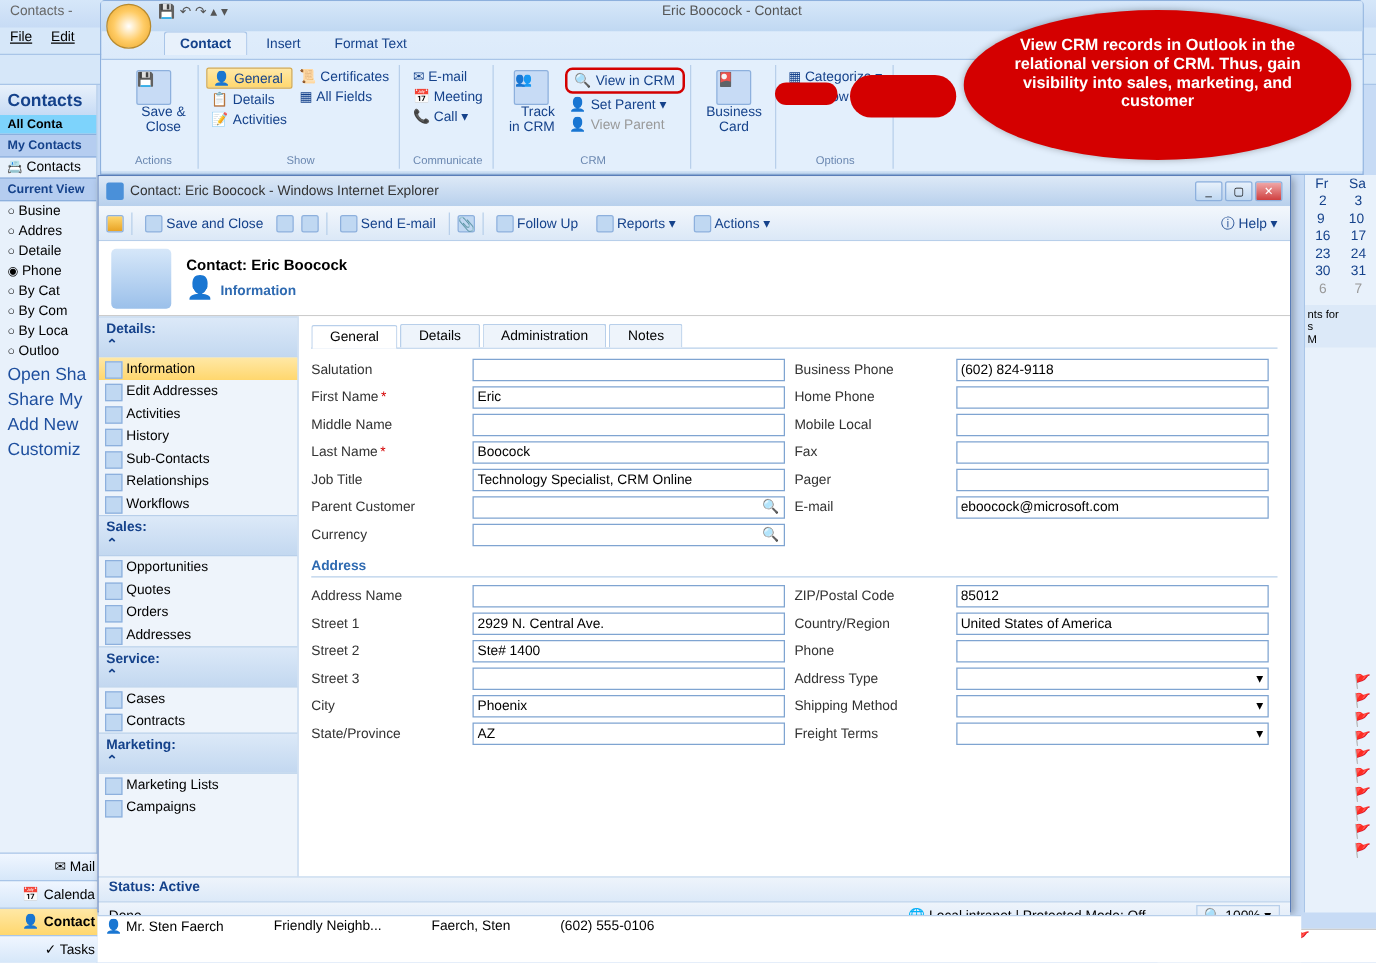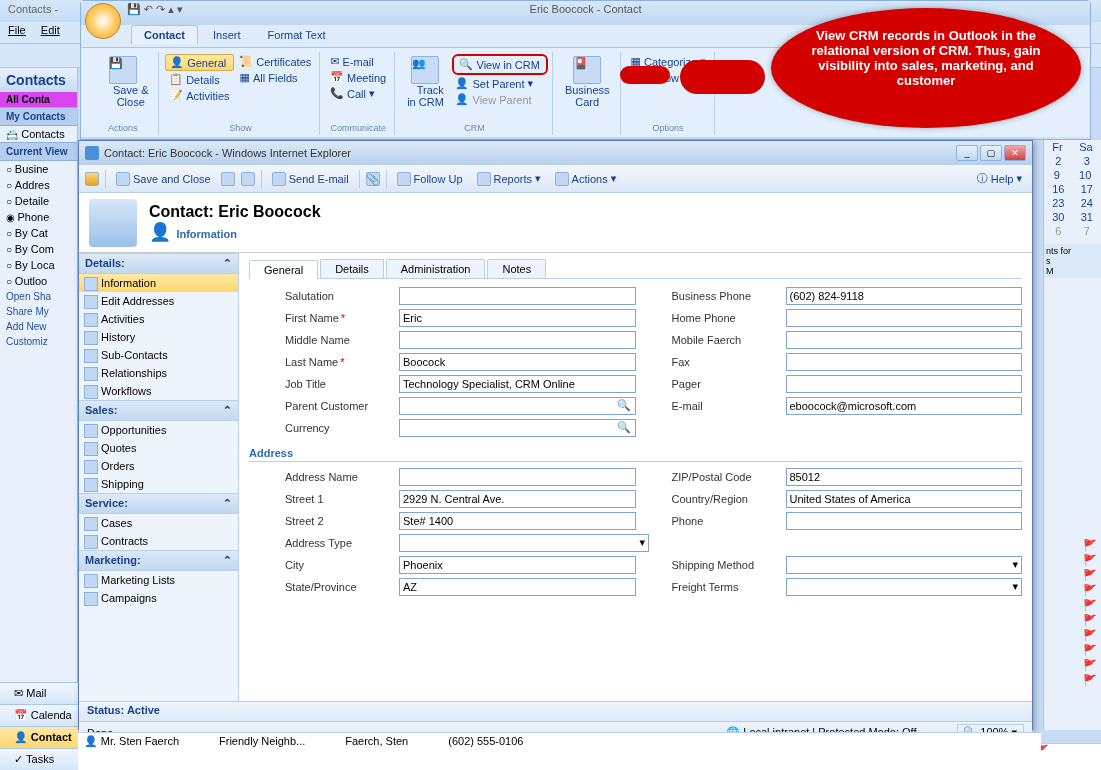--- a/index.html
+++ b/index.html
@@ -7,23 +7,23 @@
 .outlook-bg{position:absolute;top:0;left:0;right:0;bottom:0;background:#c7dbf5;}
 .ol-title{background:linear-gradient(#d6e7f9,#c7dbf5);height:22px;padding:3px 8px;color:#666;font-size:11px;}
 .ol-menu{background:#d6e7f9;height:22px;padding:2px 8px;border-bottom:1px solid #a9c5e8;}
 .ol-menu span{margin-right:12px;text-decoration:underline;cursor:pointer;}
 .ol-toolbar{background:#d6e7f9;height:24px;padding:2px 8px;border-bottom:1px solid #a9c5e8;}
 .ol-toolbar .btn{display:inline-block;padding:2px 6px;margin-right:2px;border:1px solid transparent;margin-top:28px;}
 .ol-left{position:absolute;left:0;top:68px;width:78px;bottom:0;background:#e8f1fb;border-right:1px solid #a9c5e8;}
 .ol-left-hdr{background:linear-gradient(#e8f1fb,#c7dbf5);padding:4px 6px;font-weight:bold;font-size:14px;color:#15428b;}
 .ol-left-sec{padding:3px 6px;background:#b5cdf0;border-top:1px solid #8db0dd;border-bottom:1px solid #8db0dd;font-weight:bold;color:#15428b;font-size:10px;}
 .ol-left-item{padding:2px 2px 2px 6px;white-space:nowrap;overflow:hidden;font-size:10px;}
-.ol-left-link{padding:2px 6px;color:#1e4f9e;cursor:pointer;font-size:10px;white-space:nowrap;overflow:hidden;}
+.ol-left-link{padding:2px 6px;color:#1e4f9e;cursor:pointer;font-size:14px;white-space:nowrap;overflow:hidden;}
 .ol-nav{position:absolute;bottom:0;left:0;width:78px;}
-.ol-nav .nv{padding:4px 14px;background:linear-gradient(#f0f6ff,#d6e7f9);border-top:1px solid #a9c5e8;font-size:11px;white-space:nowrap;overflow:hidden;}
+.ol-nav .nv{padding:4px 2px;background:linear-gradient(#f0f6ff,#d6e7f9);border-top:1px solid #a9c5e8;font-size:11px;white-space:nowrap;overflow:hidden;text-align:right;}
 .ol-nav .nv.sel{background:linear-gradient(#ffe8a6,#ffd76e);font-weight:bold;}
 
 
 .contact-win{position:absolute;top:0;left:80px;right:10px;height:140px;background:linear-gradient(#e3effc,#cde1f7);border:1px solid #8db0dd;border-radius:4px 4px 0 0;}
 .cw-qat{height:24px;background:linear-gradient(#d6e7f9,#c0d8f2);padding:2px 6px;color:#555;text-align:center;position:relative;}
 .cw-qat .title{display:inline-block;}
 .office-btn{position:absolute;left:4px;top:2px;width:36px;height:36px;border-radius:50%;background:radial-gradient(#fff,#ffcc66,#e8a324);border:1px solid #b78a2e;z-index:5;}
 .cw-tabs{height:22px;padding-left:50px;}
 .cw-tabs .tab{display:inline-block;padding:3px 12px;color:#15428b;}
 .cw-tabs .tab.active{background:#e8f1fb;border:1px solid #a9c5e8;border-bottom:none;border-radius:3px 3px 0 0;font-weight:bold;}
@@ -46,34 +46,34 @@
 .ie-winbtns{display:flex;gap:2px;}
 .ie-winbtns .wb{width:22px;height:16px;background:linear-gradient(#e8f1fb,#c0d8f2);border:1px solid #8db0dd;border-radius:2px;text-align:center;font-size:9px;line-height:14px;}
 .ie-winbtns .wb.close{background:linear-gradient(#f0a8a8,#d04040);color:#fff;}
 .ie-toolbar{height:28px;background:linear-gradient(#f3f7fc,#dbe8f7);border-bottom:1px solid #b8cfea;padding:3px 6px;display:flex;align-items:center;gap:6px;color:#15428b;}
 .ie-toolbar .tbtn{display:flex;align-items:center;gap:3px;padding:2px 4px;}
 .ie-toolbar .ico{width:14px;height:14px;background:#c0d8f2;border:1px solid #8db0dd;border-radius:2px;display:inline-block;}
 .ie-toolbar .sep{width:1px;height:18px;background:#b8cfea;}
 .ie-toolbar .help{margin-left:auto;color:#15428b;}
 .crm-hdr{height:60px;background:#fff;padding:5px 10px;display:flex;align-items:center;gap:12px;border-bottom:1px solid #ccc;}
 .crm-hdr .big-ico{width:48px;height:48px;background:linear-gradient(#d6e7f9,#9bc0ea);border-radius:4px;}
-.crm-hdr .titles .t1{font-size:16px;font-weight:bold;}
+.crm-hdr .titles .t1{font-size:12px;font-weight:bold;}
 .crm-hdr .titles .t2{font-size:18px;font-weight:bold;color:#2e6ab1;}
 .crm-body{display:flex;height:448px;}
 .crm-nav{width:160px;background:#eef4fb;border-right:1px solid #b8cfea;overflow:hidden;}
-.crm-nav-hdr{background:linear-gradient(#dce9f8,#c3d8f0);padding:3px 6px;font-weight:bold;color:#15428b;border-top:1px solid #b8cfea;border-bottom:1px solid #b8cfea;display:flex;justify-content:space-between;}
+.crm-nav-hdr{background:linear-gradient(#dce9f8,#c3d8f0);padding:3px 6px;font-weight:bold;color:#15428b;border-top:1px solid #b8cfea;border-bottom:1px solid #b8cfea;display:flex;justify-content:space-between;flex-direction:column;}
 .crm-nav-item{padding:3px 6px 3px 22px;position:relative;}
 .crm-nav-item.sel{background:linear-gradient(#ffe8a6,#ffd76e);}
 .crm-nav-item::before{content:"";position:absolute;left:5px;top:3px;width:12px;height:12px;background:#c0d8f2;border:1px solid #8db0dd;}
 .crm-form{flex:1;padding:6px 10px;overflow:auto;background:#fff;}
 .crm-tabs{border-bottom:1px solid #b8cfea;display:flex;gap:2px;margin-bottom:8px;}
 .crm-tabs .t{padding:3px 14px;background:#eef4fb;border:1px solid #b8cfea;border-bottom:none;border-radius:2px 2px 0 0;cursor:pointer;}
 .crm-tabs .t.active{background:#fff;position:relative;top:1px;}
 .form-row{display:flex;margin-bottom:4px;}
-.form-col{flex:1;display:flex;align-items:center;gap:4px;margin-left:36px;}
+.form-col{flex:1;display:flex;align-items:center;gap:19px;}
 .form-col label{width:110px;color:#333;}
 .form-col input,.form-col .inp{flex:1;max-width:250px;height:18px;border:1px solid #7fa4d1;padding:1px 3px;font-size:11px;background:#fff;}
 .req{color:#d40000;margin-left:2px;}
 .sec-hdr{font-weight:bold;color:#2e6ab1;margin:10px 0 6px;border-bottom:1px solid #b8cfea;padding-bottom:2px;}
 .crm-status{height:20px;background:linear-gradient(#eef4fb,#dce9f8);border-top:1px solid #b8cfea;padding:2px 8px;font-weight:bold;color:#15428b;}
 .ie-status{height:22px;background:linear-gradient(#eef4fb,#dce9f8);border-top:1px solid #b8cfea;padding:2px 8px;display:flex;align-items:center;}
 .ie-status .l{flex:1;}
 .ie-status .zoom{padding:1px 6px;border:1px solid #b8cfea;}
 
 
@@ -95,21 +95,21 @@
   <div class="ol-menu">
     <span>File</span>
     <span>Edit</span>
   </div>
   <div class="ol-toolbar">
     <span class="btn">📄 <span>New</span> ▾</span>
     <span class="btn">📊 <span>CRM</span></span>
   </div>
   <div class="ol-left">
     <div class="ol-left-hdr">Contacts</div>
-    <div class="ol-left-item" style="font-weight:bold;background:#d946ef;">All Conta</div>
+    <div class="ol-left-item" style="font-weight:bold;background:#7dd3fc;">All Conta</div>
     <div class="ol-left-sec">My Contacts</div>
     <div class="ol-left-item">📇 <span>Contacts</span></div>
     <div class="ol-left-sec">Current View</div>
     <div class="ol-left-item">○ <span>Busine</span></div>
     <div class="ol-left-item">○ <span>Addres</span></div>
     <div class="ol-left-item">○ <span>Detaile</span></div>
     <div class="ol-left-item">◉ <span>Phone</span></div>
     <div class="ol-left-item">○ <span>By Cat</span></div>
     <div class="ol-left-item">○ <span>By Com</span></div>
     <div class="ol-left-item">○ <span>By Loca</span></div>
@@ -262,21 +262,21 @@
       <div class="crm-nav-item">Sub-Contacts</div>
       <div class="crm-nav-item">Relationships</div>
       <div class="crm-nav-item">Workflows</div>
       <div class="crm-nav-hdr">
           <span>Sales:</span>
           <span>⌃</span>
         </div>
       <div class="crm-nav-item">Opportunities</div>
       <div class="crm-nav-item">Quotes</div>
       <div class="crm-nav-item">Orders</div>
-      <div class="crm-nav-item">Shipping</div>
+      <div class="crm-nav-item">Addresses</div>
       <div class="crm-nav-hdr">
           <span>Service:</span>
           <span>⌃</span>
         </div>
       <div class="crm-nav-item">Cases</div>
       <div class="crm-nav-item">Contracts</div>
       <div class="crm-nav-hdr">
           <span>Marketing:</span>
           <span>⌃</span>
         </div>
@@ -309,21 +309,21 @@
             <label>Home Phone</label>
             <input value="" style="">
           </div>
       </div>
       <div class="form-row">
         <div class="form-col">
             <label>Middle Name</label>
             <input value="" style="">
           </div>
         <div class="form-col">
-            <label>Mobile Faerch</label>
+            <label>Mobile Local</label>
             <input value="" style="">
           </div>
       </div>
       <div class="form-row">
         <div class="form-col">
             <label><span>Last Name</span><span class="req">*</span></label>
             <input value="Boocock" style="">
           </div>
         <div class="form-col">
             <label>Fax</label>
@@ -388,20 +388,24 @@
         <div class="form-col">
             <label>Street 2</label>
             <input value="Ste# 1400" style="">
           </div>
         <div class="form-col">
             <label>Phone</label>
             <input value="" style="">
           </div>
       </div>
       <div class="form-row">
+        <div class="form-col">
+            <label>Street 3</label>
+            <input value="" style="">
+          </div>
         <div class="form-col">
             <label>Address Type</label>
             <div class="inp" style="display:flex;">
               <span style="flex:1;"></span>
               <span>▾</span>
             </div>
           </div>
       </div>
       <div class="form-row">
         <div class="form-col">

